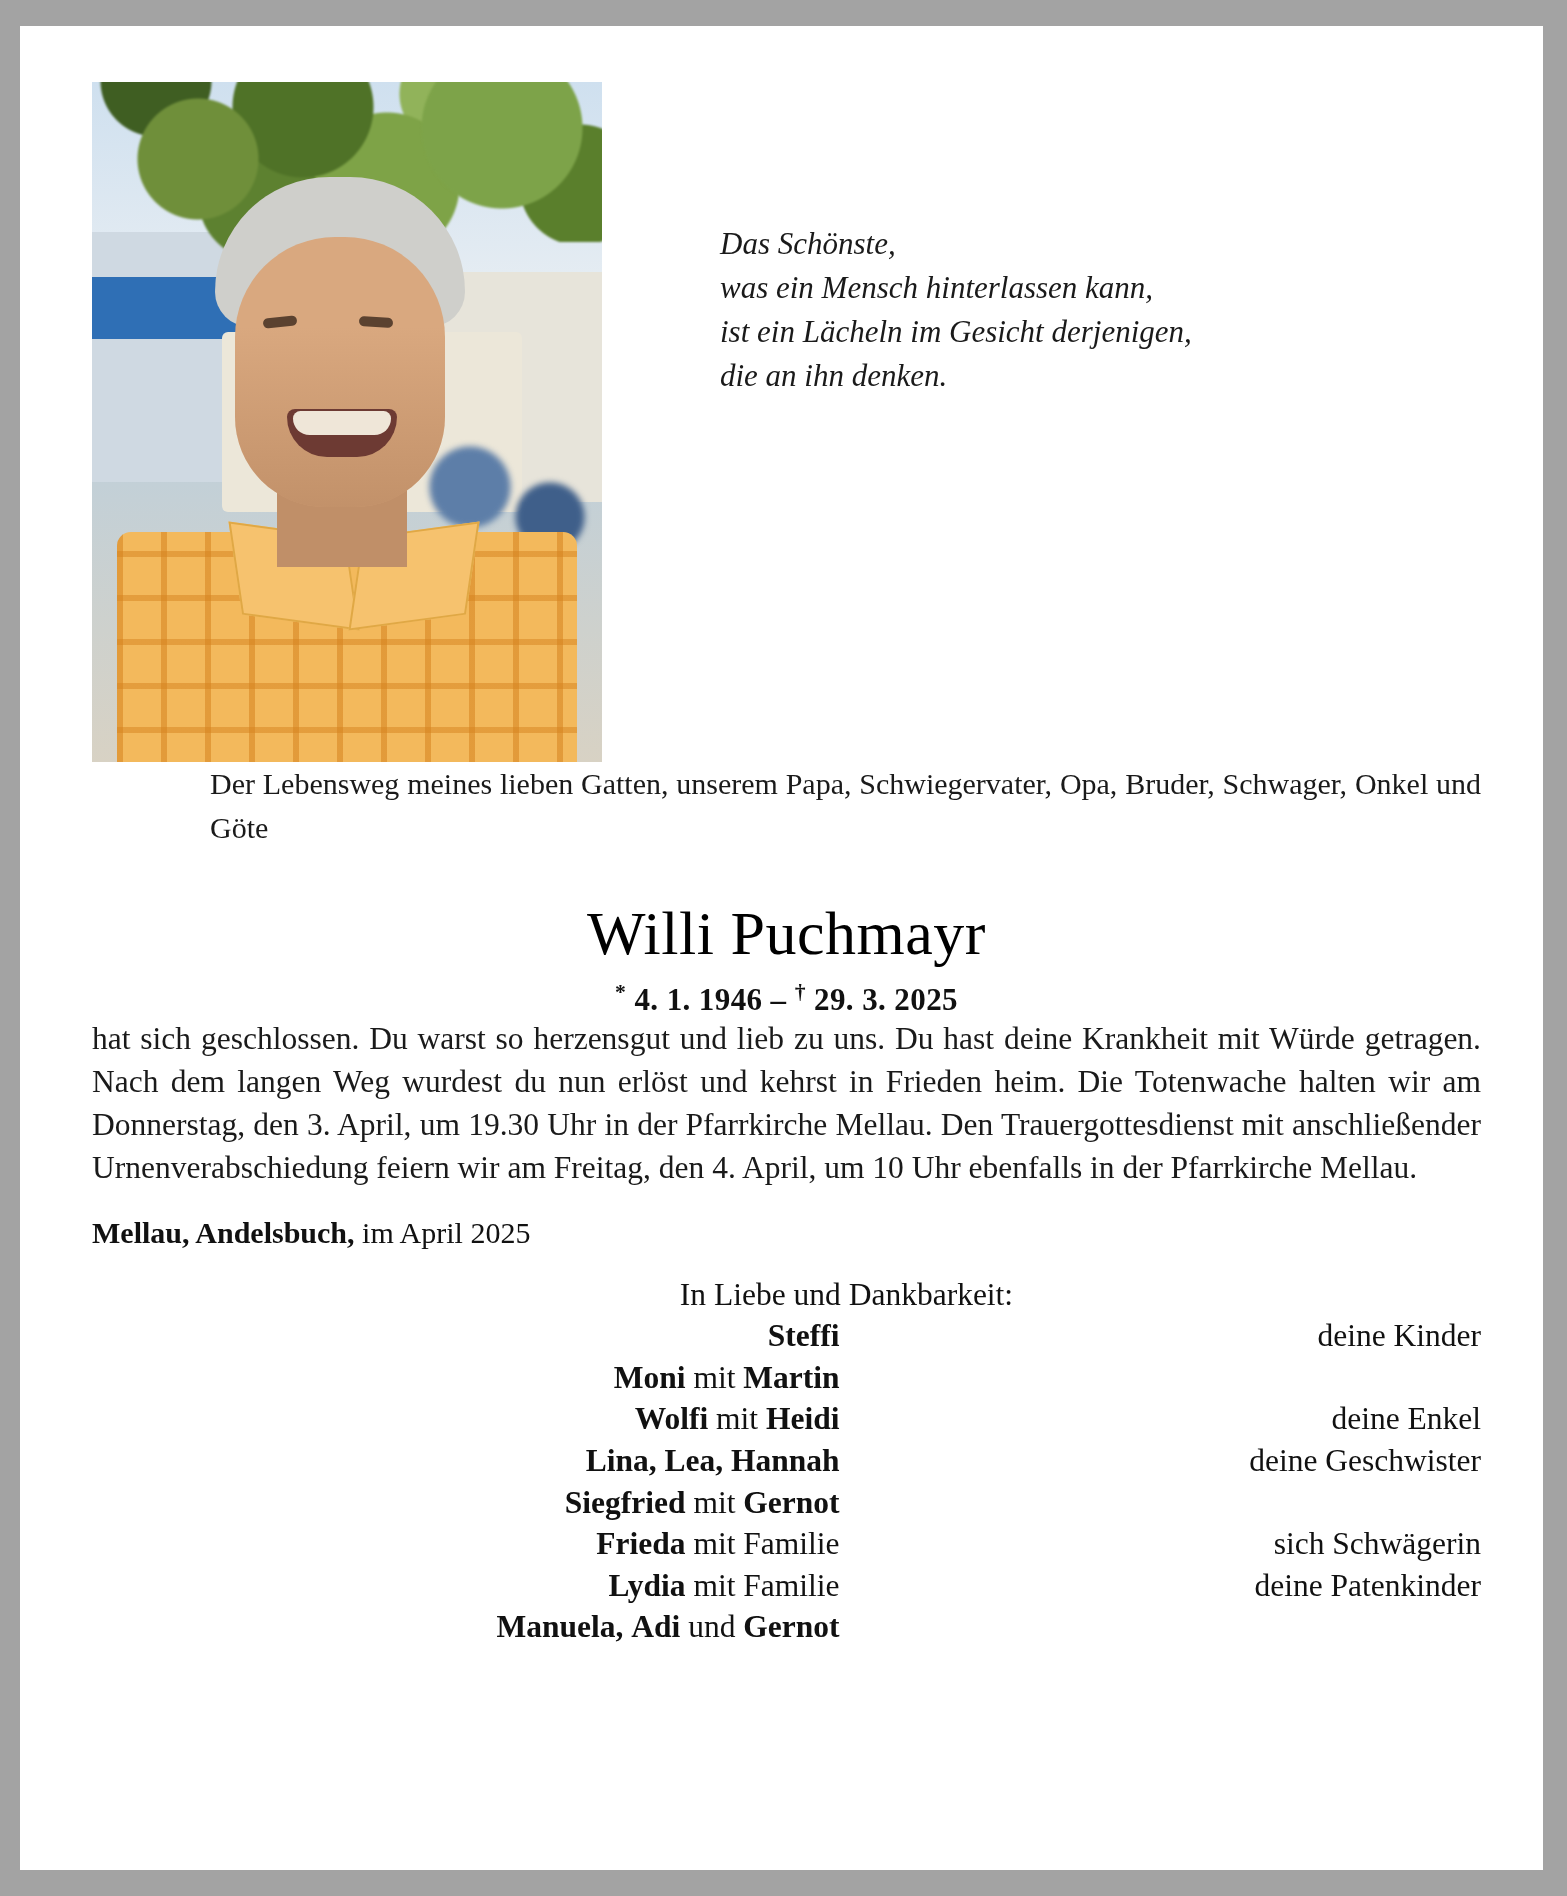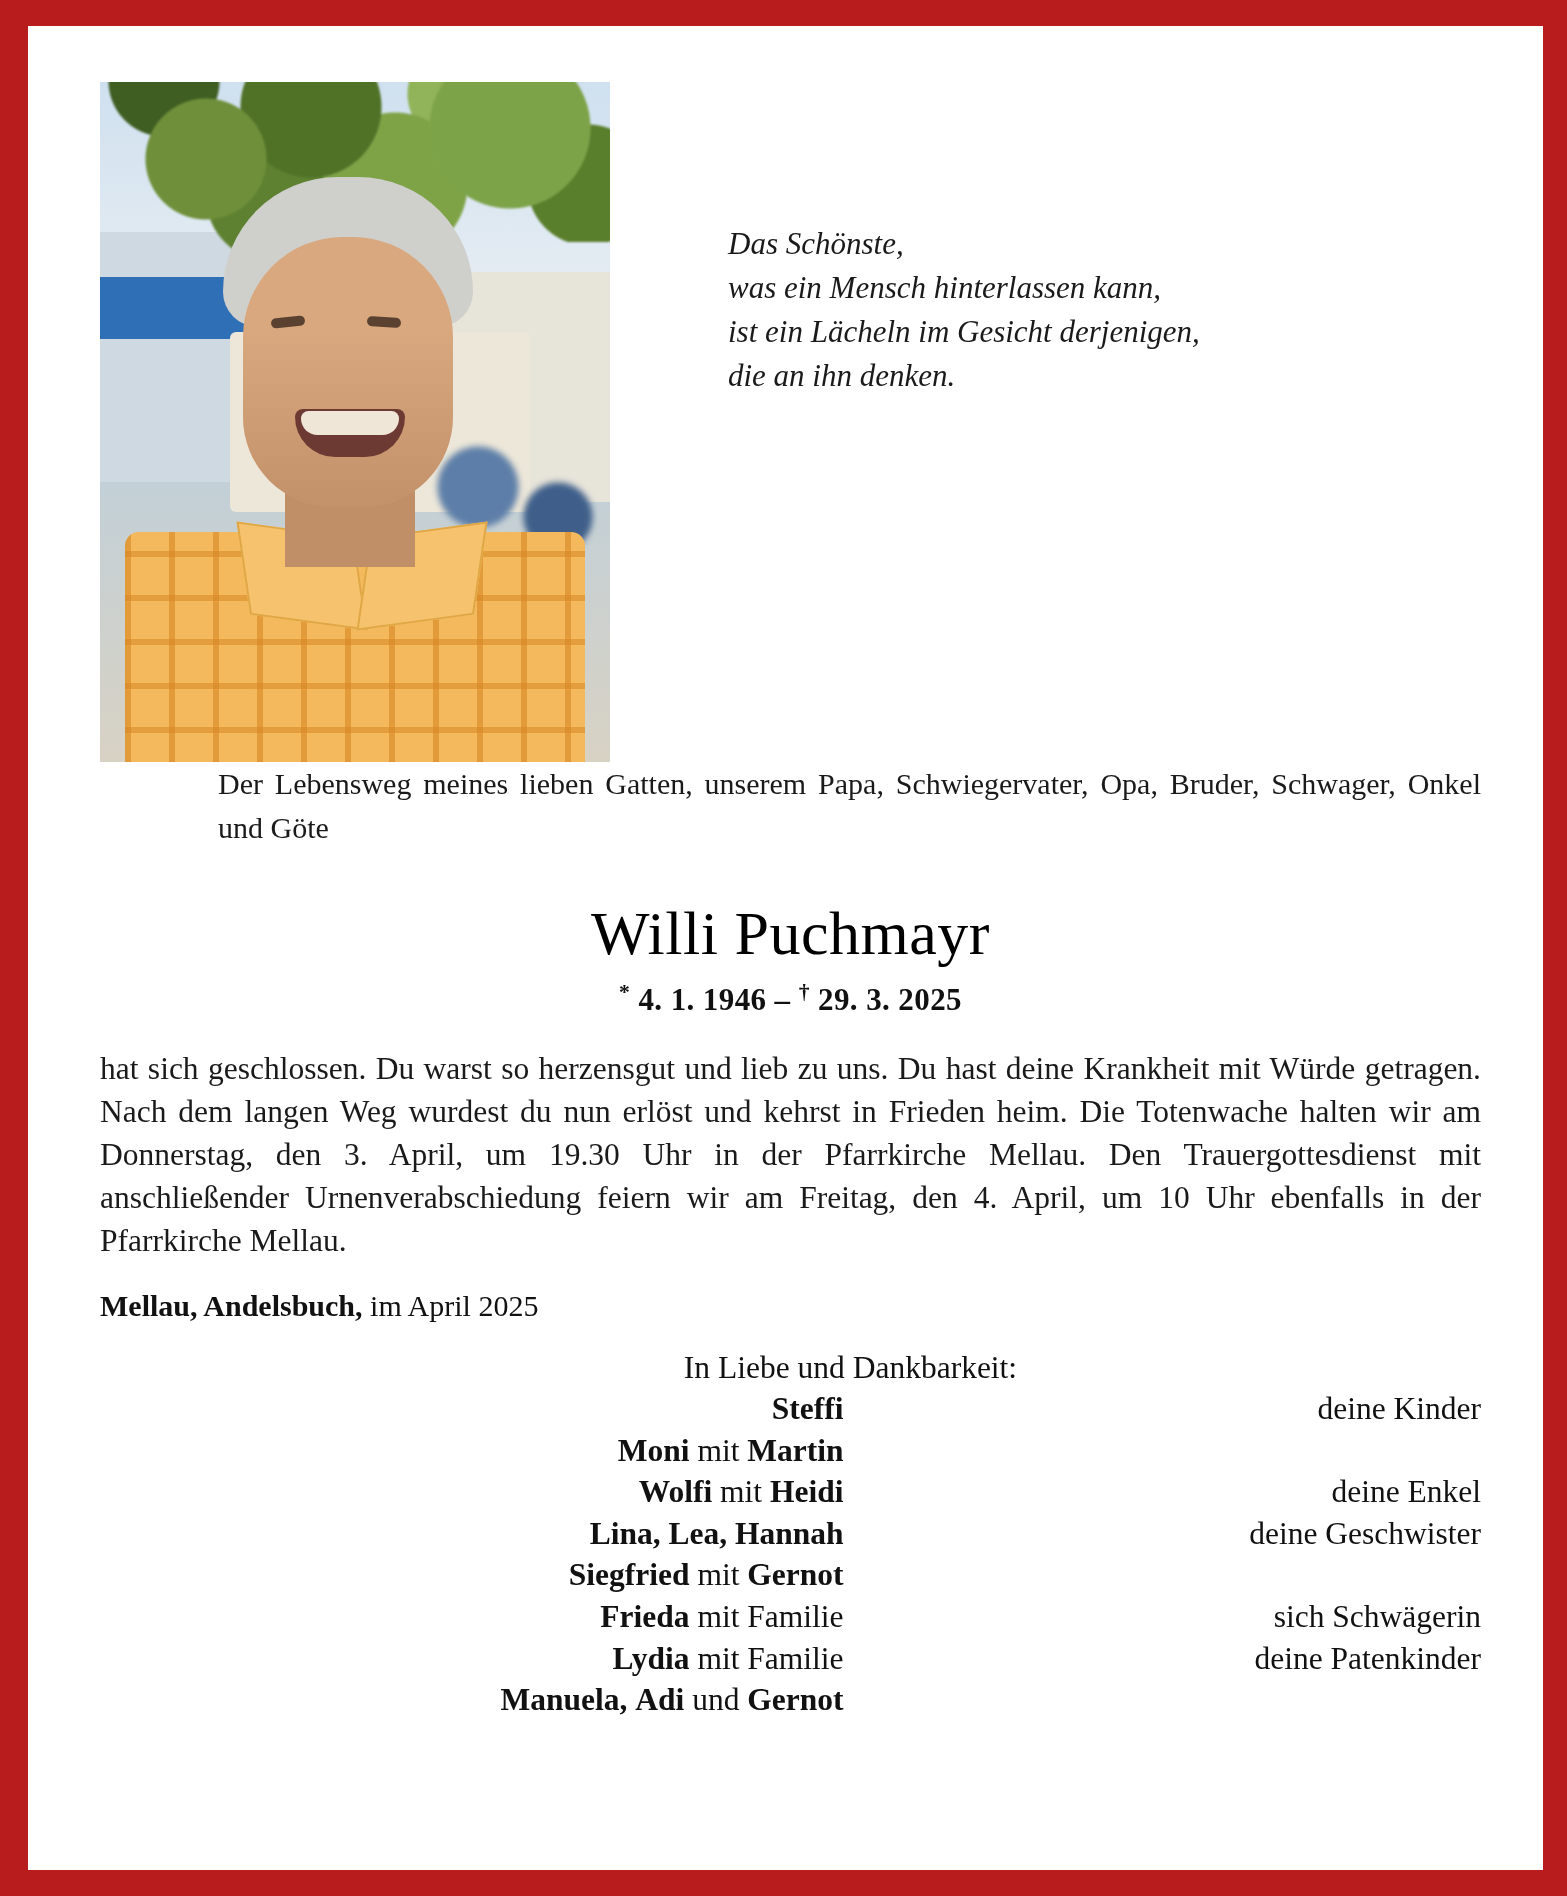--- a/index.html
+++ b/index.html
@@ -10,22 +10,22 @@
   body {
     width: 1567px;
     height: 1896px;
     font-family: "Liberation Serif", serif;
     color: #111111;
   }
   .page {
     box-sizing: border-box;
     width: 1567px;
     height: 1896px;
-    background: #b91c1c;
-    padding: 26px 24px 26px 28px;
+    background: #a3a3a3;
+    padding: 26px 24px 26px 20px;
     display: flex;
   }
   .card {
     box-sizing: border-box;
     flex: 1 1 auto;
     background: #ffffff;
     position: relative;
     padding: 56px 62px 40px 72px;
   }
 
@@ -176,21 +176,20 @@
     text-align: center;
     font-size: 31px;
     font-weight: bold;
     margin-top: 14px;
     letter-spacing: .4px;
   }
   .dates sup { font-size: .7em; }
 
   
   .body-text {
-    margin-top: 30px;
     font-size: 31.5px;
     line-height: 1.36;
     text-align: justify;
     text-align-last: left;
     color: #1a1a1a;
     font-family: Liberation Serif, serif;
   }
   .place-line {
     margin-top: 26px;
     font-size: 30px;

